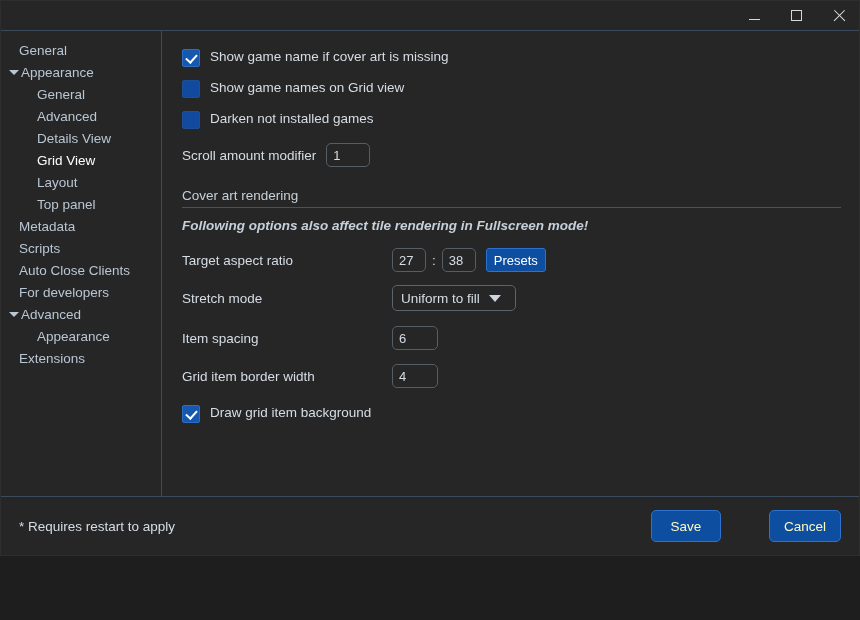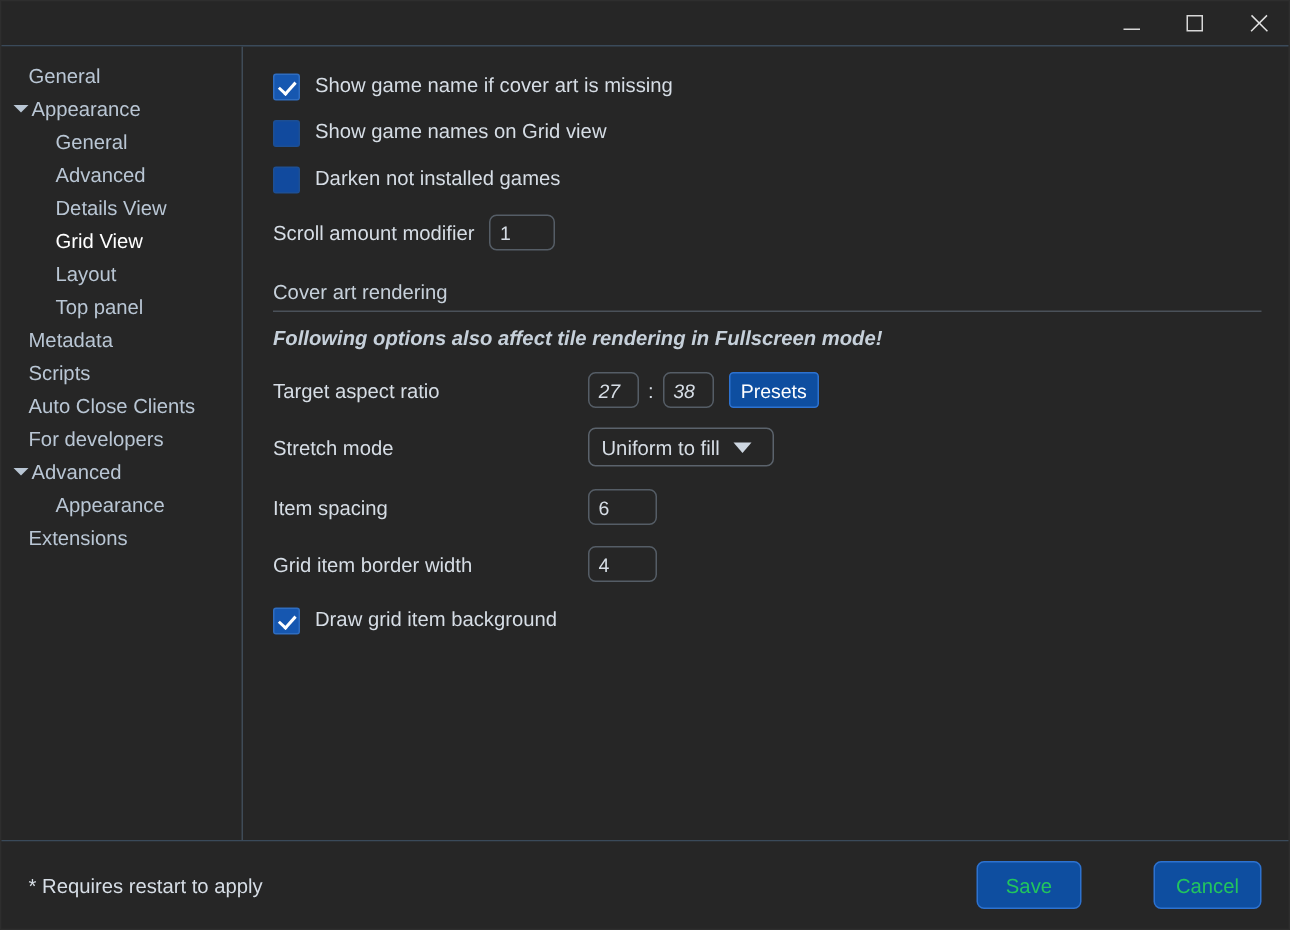--- a/index.html
+++ b/index.html
@@ -5,21 +5,21 @@
   * { box-sizing: border-box; }
   html, body {
     margin: 0; padding: 0;
     width: 860px; height: 620px;
     background: #1e1e1e;
     font-family: "Liberation Sans", sans-serif;
     overflow: hidden;
   }
   #window {
     position: relative;
-    width: 860px; height: 620px;
+    width: 860px; height: 556px;
     background: #262626;
     display: flex; flex-direction: column;
     border: 1px solid #2e2e2e;
   }
 
   
   #titlebar {
     height: 30px; min-height: 30px;
     background: #262626;
     display: flex; align-items: stretch; justify-content: flex-end;
@@ -141,21 +141,21 @@
     border: 1px solid #555d66;
     border-radius: 5px;
     background: transparent;
     color: #d6dde5;
     font-size: 13px;
     font-family: "Liberation Sans", sans-serif;
     padding: 0 6px;
     outline: none;
   }
   .textinput.num { width: 44px; }
-  .textinput.small { width: 34px; font-style: italic; }
+  .textinput.small { width: 34px; }
   .textinput.mid { width: 46px; }
 
   .colon { color: #d6dde5; font-size: 13.5px; margin: 0 6px; }
 
   .btn-presets {
     height: 24px;
     background: #0e4ea0;
     border: 1px solid #2d72d0;
     border-radius: 3px;
     color: #ffffff;
@@ -218,21 +218,21 @@
   #footer-note {
     color: #d6dde5; font-size: 13.5px;
     flex: 1 1 auto;
   }
   .action-btn {
     height: 32px;
     min-width: 70px;
     background: #0e4ea0;
     border: 1px solid #2d72d0;
     border-radius: 5px;
-    color: #22c55e;
+    color: #fef9c3;
     font-size: 13.5px;
     font-family: "Liberation Sans", sans-serif;
     margin-left: 12px;
     padding: 0 14px;
     cursor: default;
   }
 </style>
 </head>
 <body>
 

